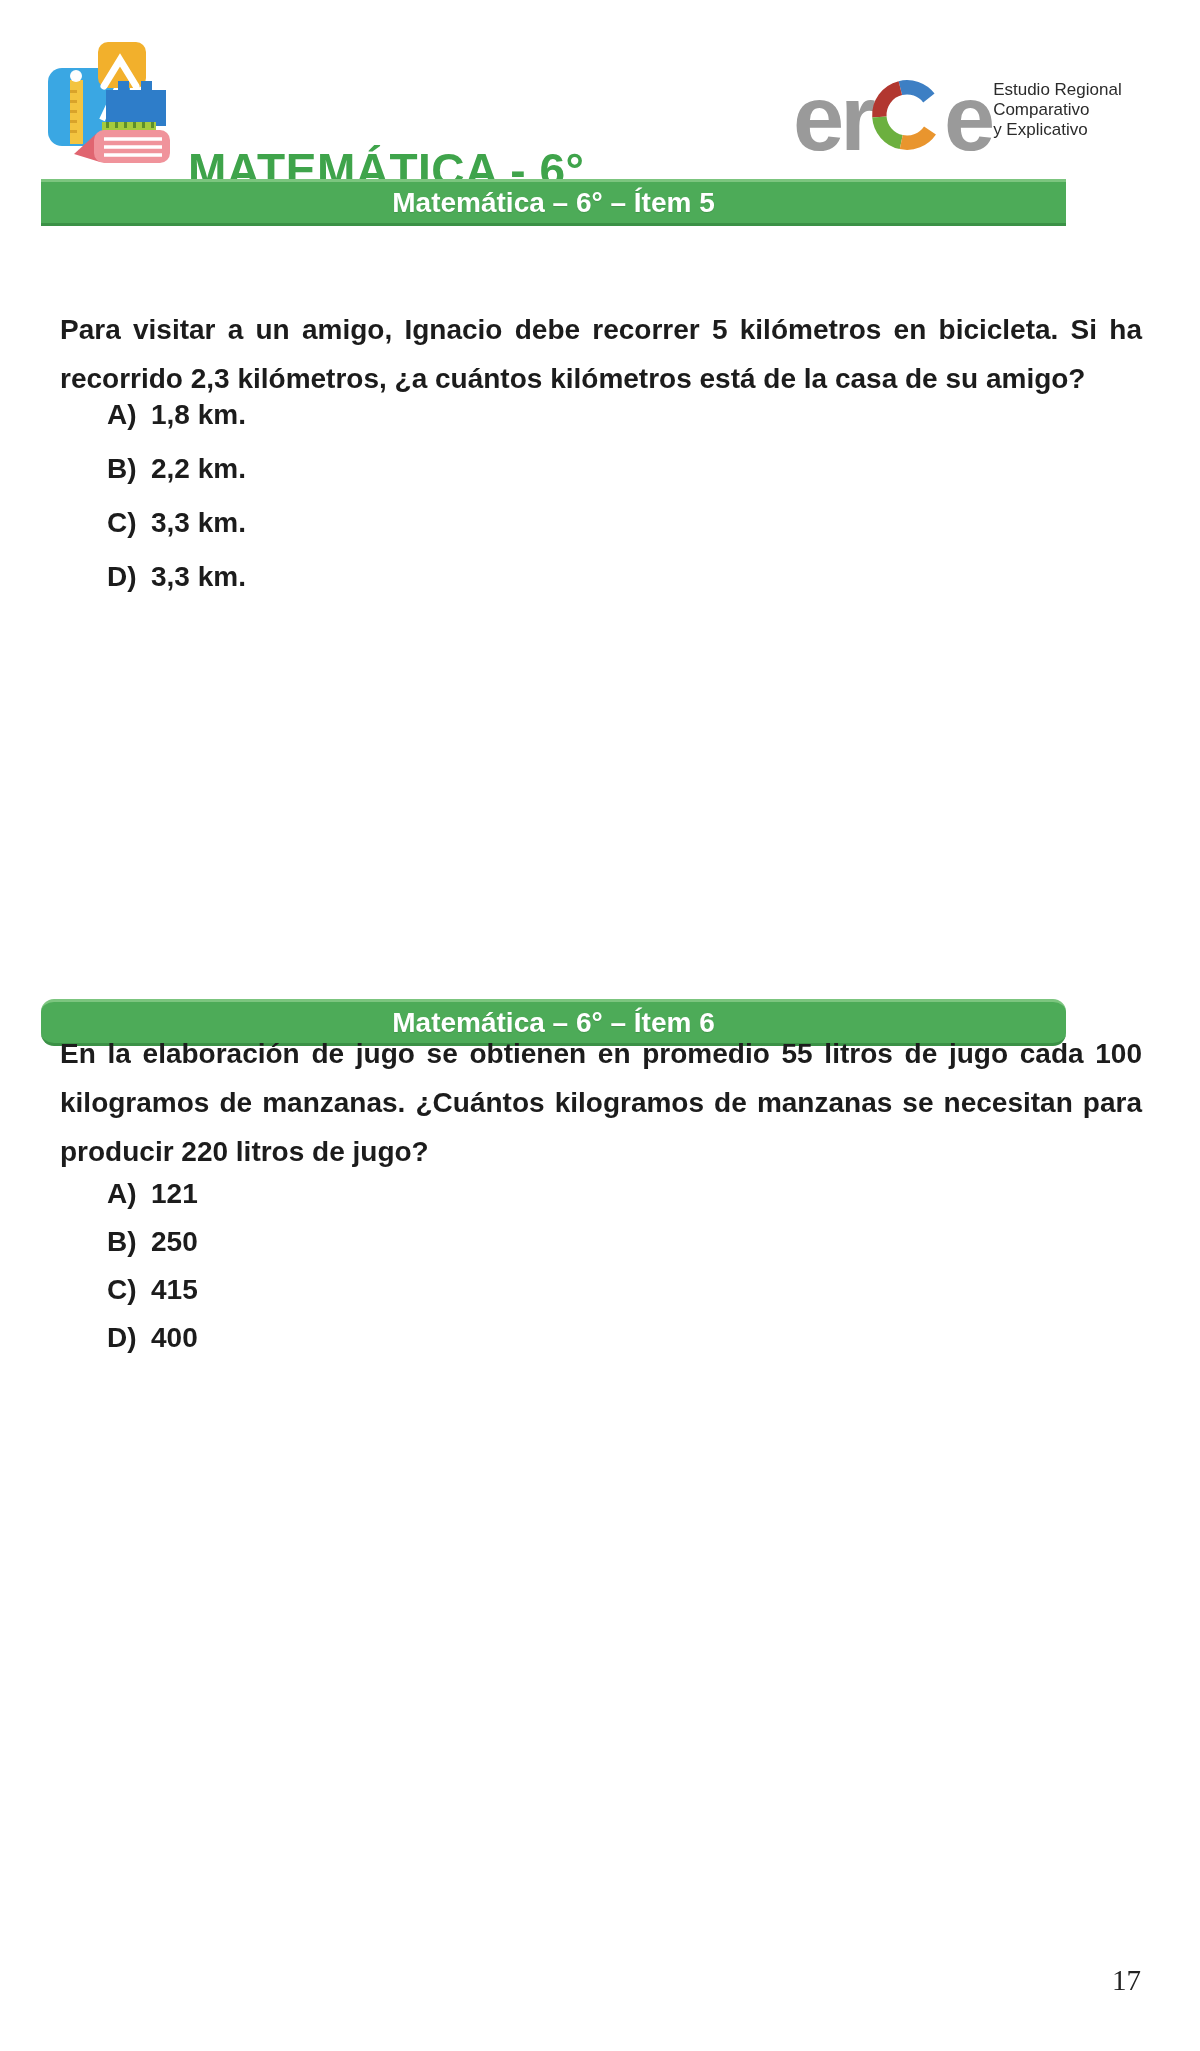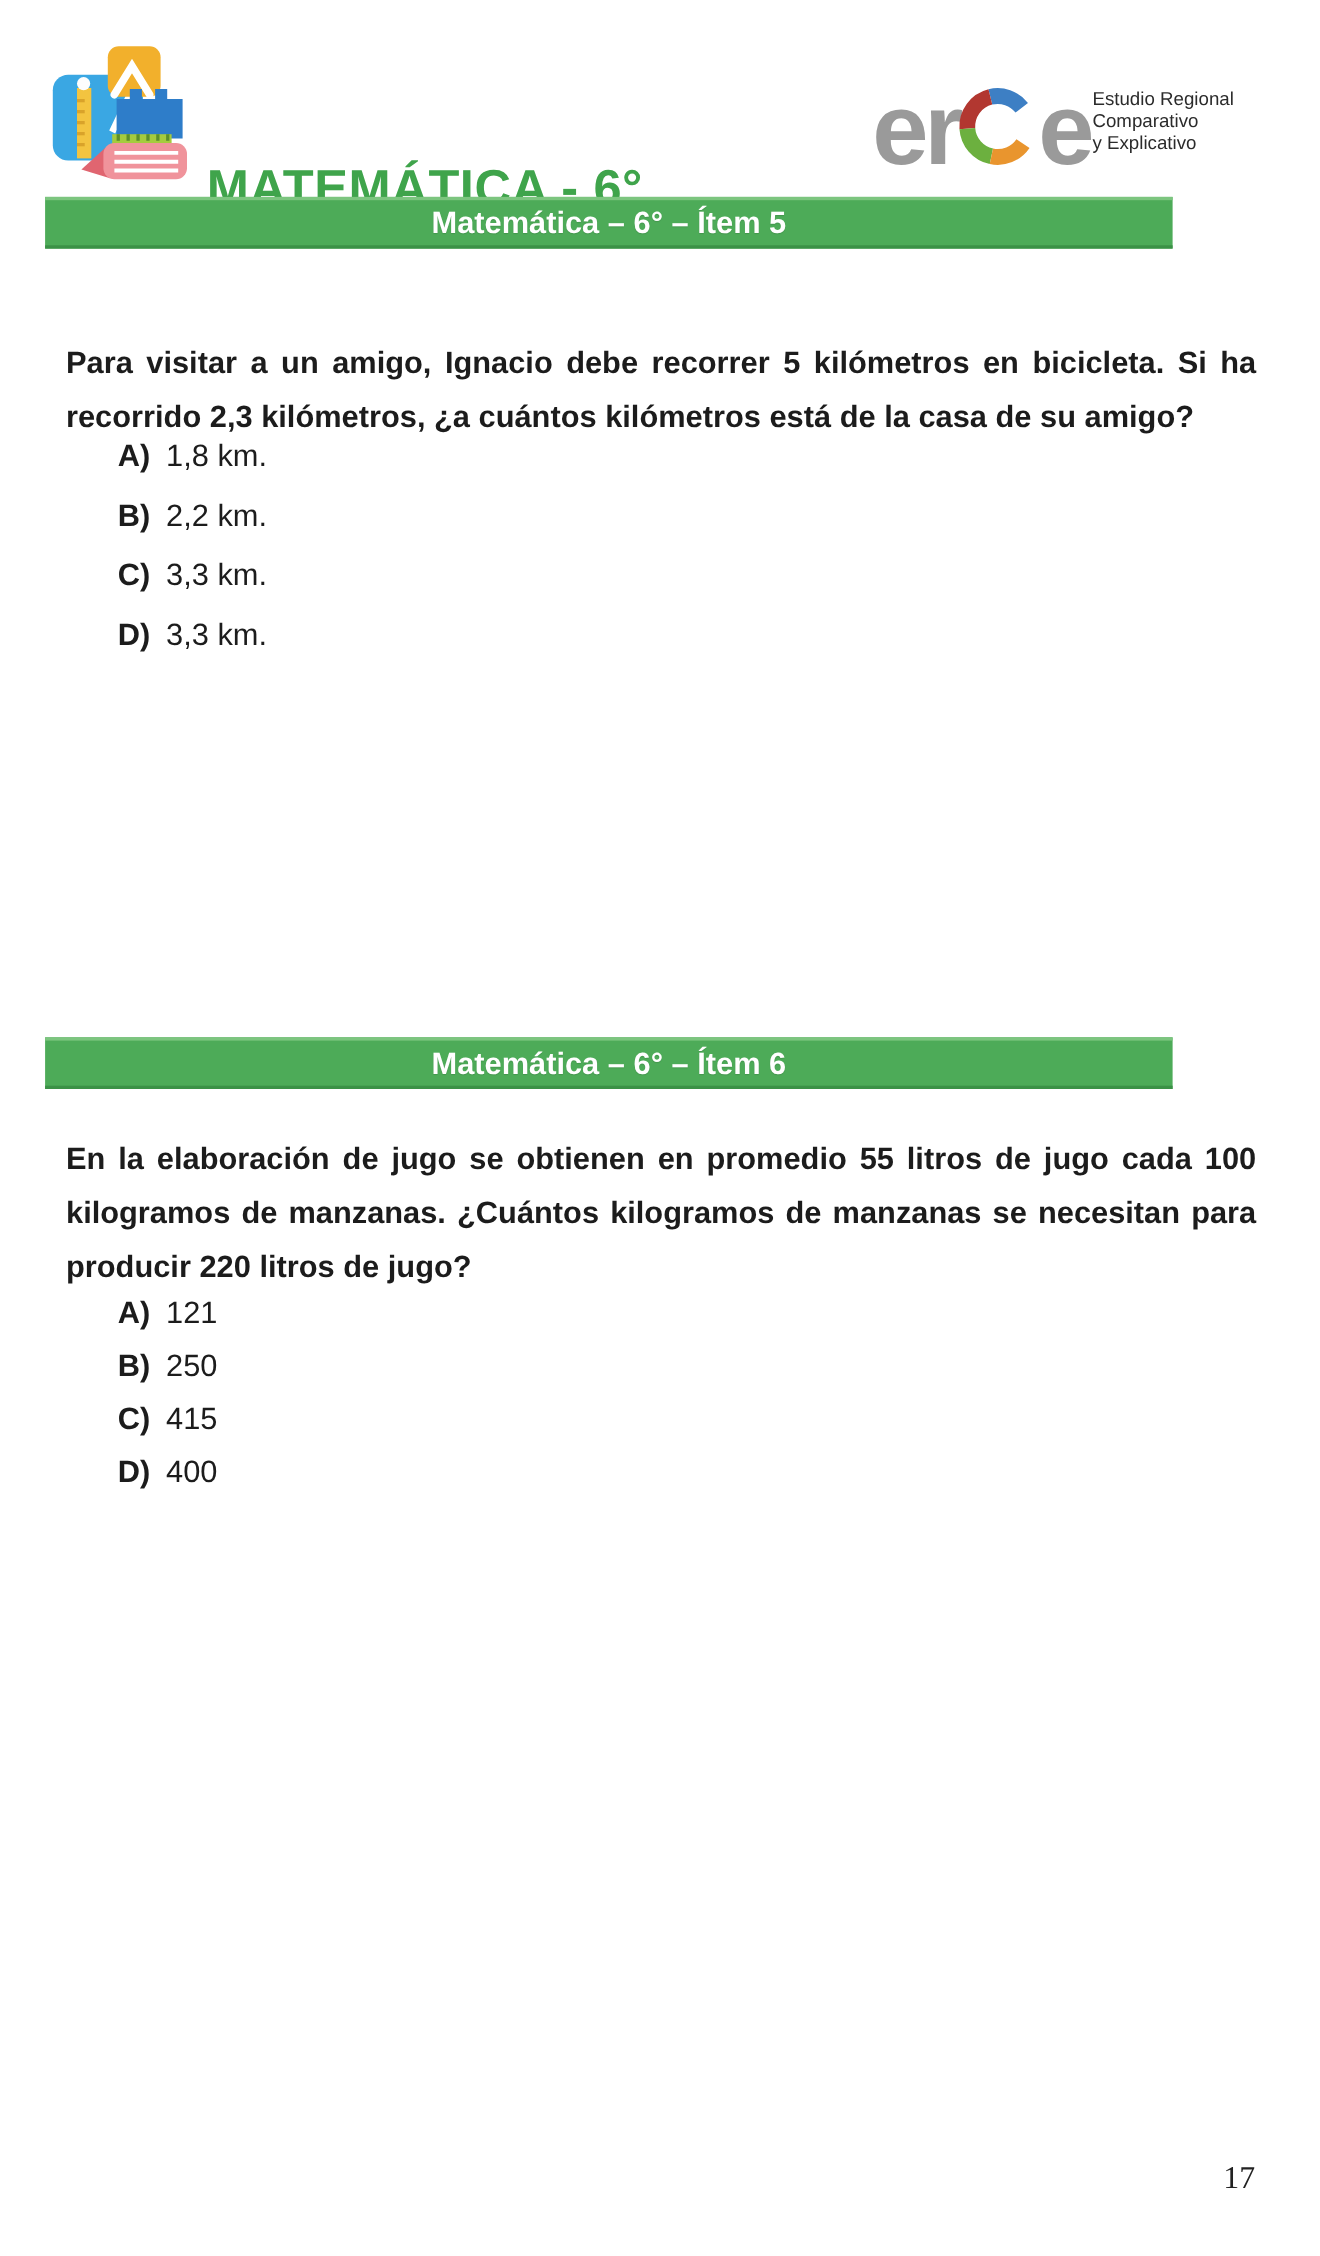--- a/index.html
+++ b/index.html
@@ -51,38 +51,38 @@
     position:absolute;left:41px;width:1025px;height:47px;
     box-sizing:border-box;
     background:var(--banner-green);
     border-top:3px solid var(--banner-green-light);
     border-bottom:3px solid var(--banner-green-dark);
     color:#ffffff;font-size:28px;font-weight:700;
     text-align:center;line-height:41px;
     text-shadow:0 1px 1px rgba(0,0,0,.12);
   }
   .banner-item5{top:179px;}
-  .banner-item6{top:943px;}
+  .banner-item6{top:999px;border-radius:13px;}
   
   .question{
     position:absolute;left:60px;width:1082px;
     font-size:28px;font-weight:700;color:var(--text-color);
     line-height:49px;text-align:justify;
   }
   .question-item5{top:277px;}
   .question-item6{top:1001px;}
   
   .options{position:absolute;left:107px;}
   .options-item5{top:388px;}
   .options-item6{top:1170px;}
   .option{display:flex;align-items:center;font-size:28px;color:var(--text-color);}
   .options-item5 .option{height:54px;}
   .options-item6 .option{height:48px;}
   .option .letter{font-weight:700;width:44px;flex:none;}
-  .option .value{font-weight:400;text-align:center;}
+  .option .value{font-weight:700;text-align:center;}
   
   .page-number{
     position:absolute;left:1112px;top:1966px;
     font-family:"Liberation Serif", serif;
     font-size:29px;color:#222222;line-height:1;
   }
 </style>
 </head>
 <body>
 

